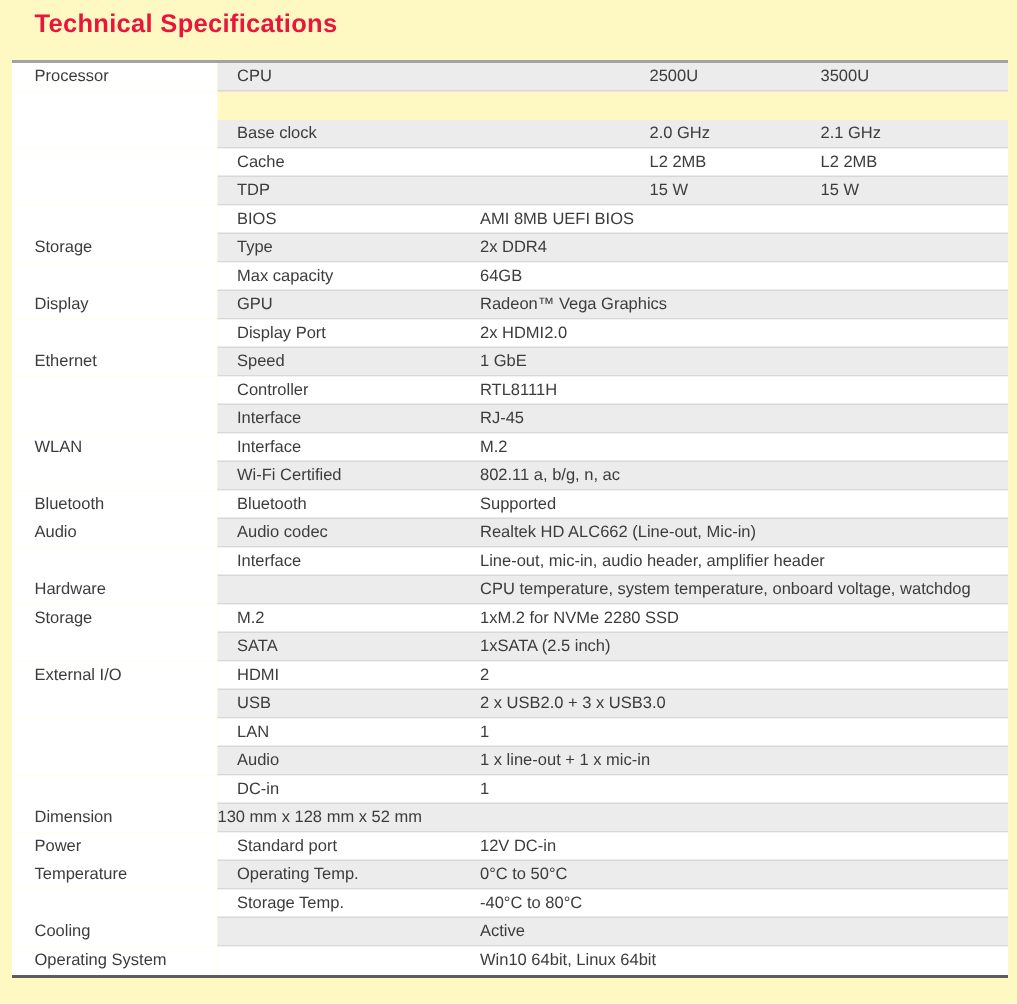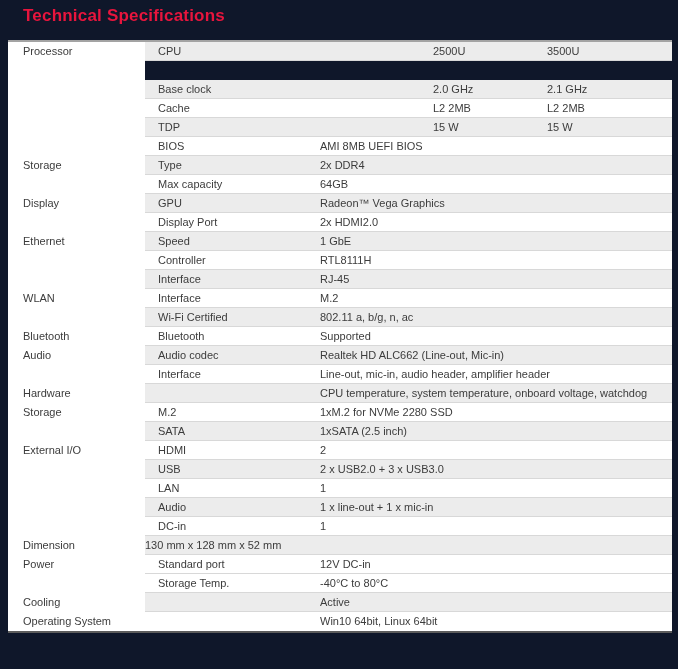--- a/index.html
+++ b/index.html
@@ -2,21 +2,21 @@
 <html><head>
 <meta charset="utf-8">
 <style>
   * { margin: 0; padding: 0; box-sizing: border-box; }
   html, body { background: #ffffff; }
   body {
     width: 678px; height: 669px;
     font-family: "Liberation Sans", sans-serif;
     overflow: hidden;
   }
-  .page { position: relative; width: 678px; height: 669px; background: #0f172a; }
+  .page { position: relative; width: 678px; height: 669px; background: #fef9c3; }
 
   .title {
     position: absolute;
     left: 23px; top: 6px;
     font-size: 17px;
     font-weight: 600;
     letter-spacing: 0.2px;
   }
 
   .spec-table {
@@ -253,20 +253,27 @@
           <div class="cell val span">130 mm x 128 mm x 52 mm</div>
         </div>
       </div>
       <div class="row">
         <div class="cell cat">Power</div>
         <div class="band">
           <div class="cell label">Standard port</div>
           <div class="cell val span">12V DC-in</div>
         </div>
       </div>
+      <div class="row shaded">
+        <div class="cell cat">Temperature</div>
+        <div class="band">
+          <div class="cell label">Operating Temp.</div>
+          <div class="cell val span">0°C to 50°C</div>
+        </div>
+      </div>
       <div class="row">
         <div class="cell cat"></div>
         <div class="band">
           <div class="cell label">Storage Temp.</div>
           <div class="cell val span">-40°C to 80°C</div>
         </div>
       </div>
       <div class="row shaded">
         <div class="cell cat">Cooling</div>
         <div class="band">

